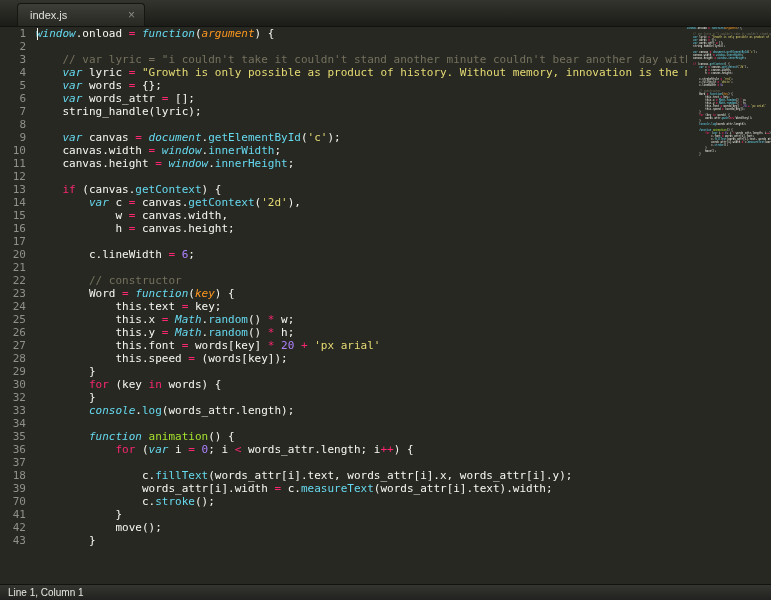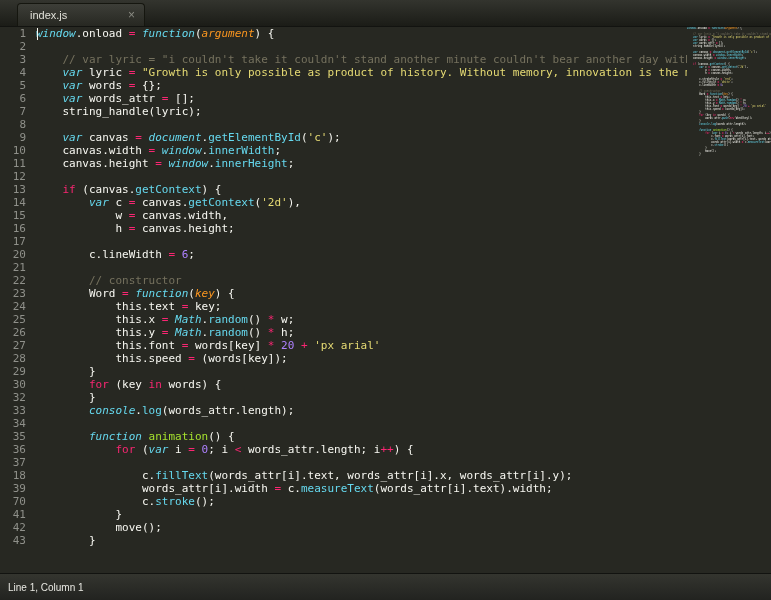--- a/index.html
+++ b/index.html
@@ -55,21 +55,21 @@
   .minimap{
     position:absolute;top:0;right:0;width:84px;bottom:0;
     background:#272822;overflow:hidden;
   }
   .minimap-inner{
     transform:scale(0.23);transform-origin:top left;width:370px;
   }
   .minimap-inner .line{height:13px;}
   
   .statusbar{
-    position:absolute;left:0;right:0;bottom:0;height:27px;
+    position:absolute;left:0;right:0;bottom:0;height:16px;
     background:linear-gradient(#34352f,#222320);
     border-top:1px solid #121310;
     display:flex;align-items:center;
     font-family:"Liberation Sans", sans-serif;font-size:10px;color:#e8e8e2;
     padding-left:8px;box-sizing:border-box;
   }
 </style>
 </head>
 <body>
 

